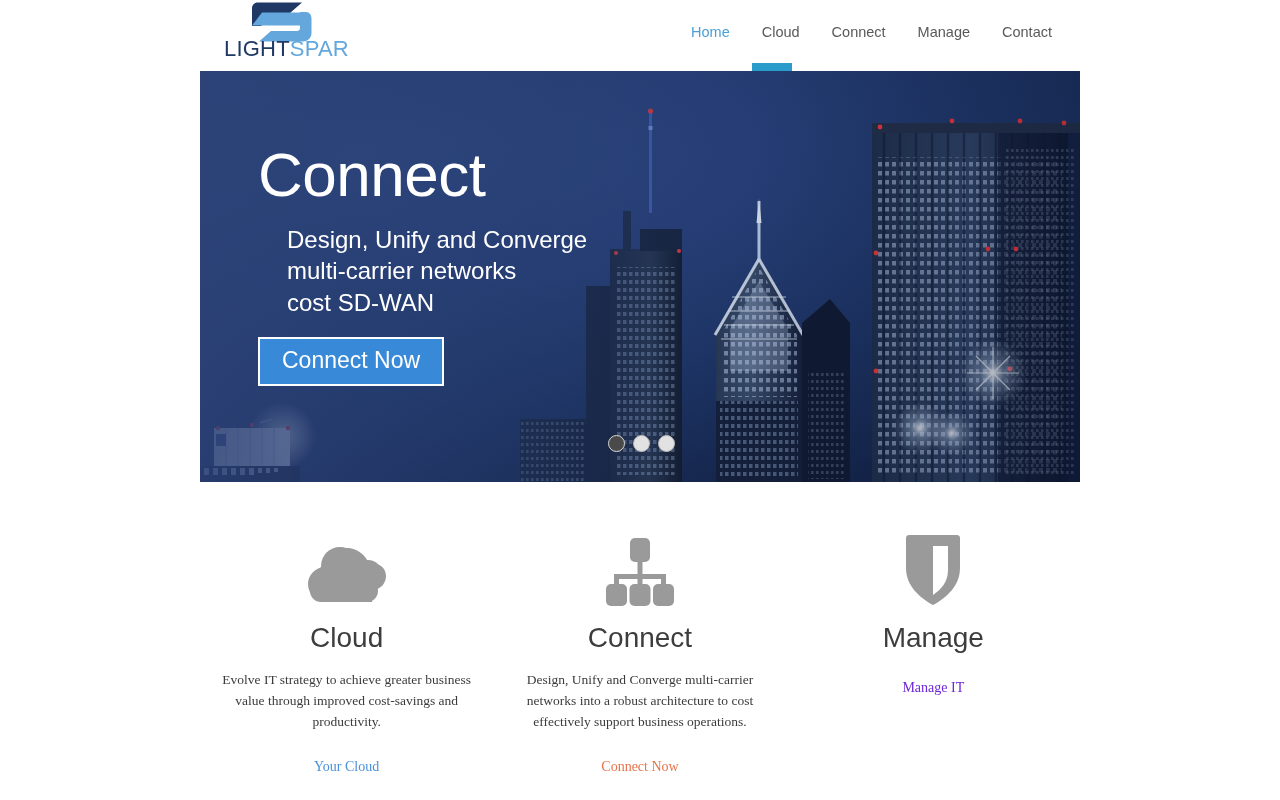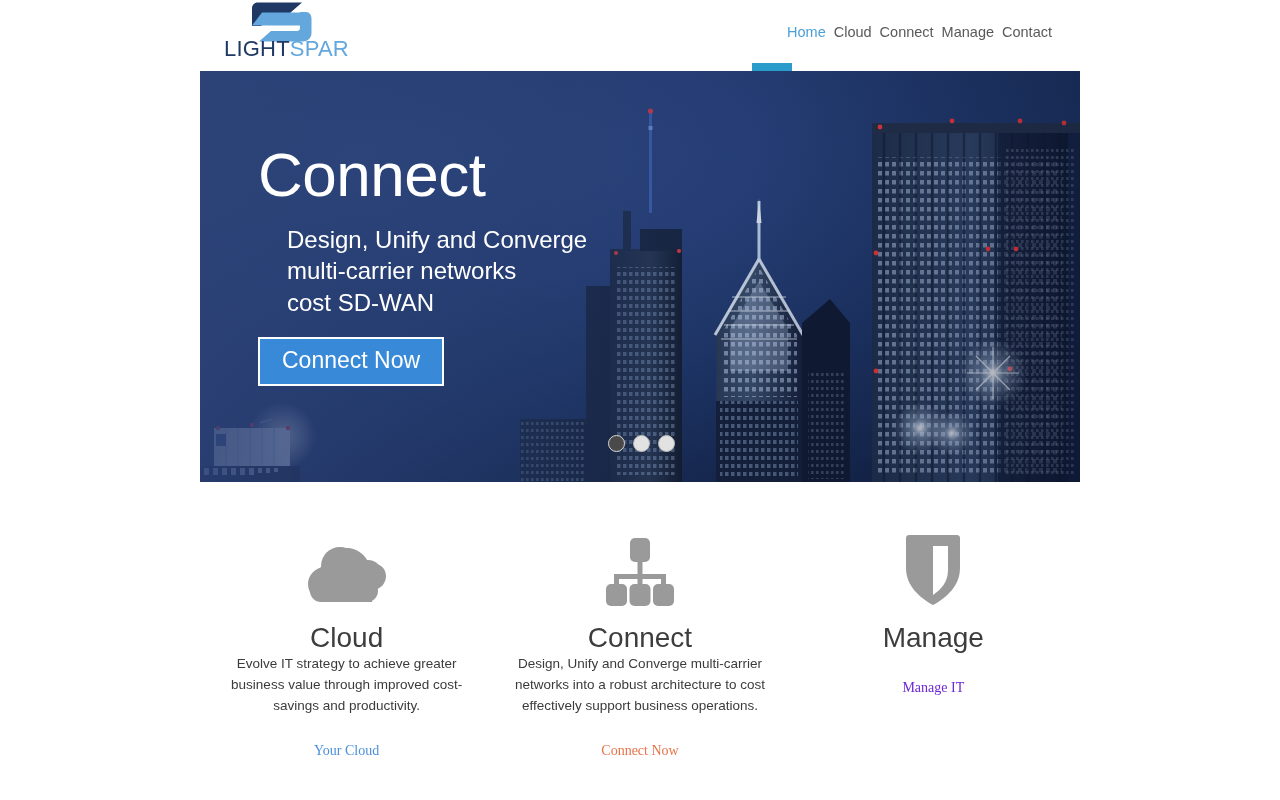--- a/index.html
+++ b/index.html
@@ -55,20 +55,21 @@
     white-space: nowrap;
   }
   .logo-light { color: #1f3864; }
   .logo-spar  { color: #63a7dd; }
 
   .nav {
     position: absolute;
     right: 224px;
     top: 22px;
     display: flex;
+    gap: 24px;
     align-items: center;
   }
   .nav-item {
     font-size: 14.5px;
     color: #595959;
     cursor: pointer;
     padding: 2px 4px;
     white-space: nowrap;
     font-family: "Liberation Sans", sans-serif;
   }
@@ -184,24 +185,25 @@
     justify-content: center;
   }
   .feature-title {
     margin-top: 16px;
     font-size: 28px;
     font-weight: 400;
     color: #3d3d3d;
     font-family: "Liberation Sans", sans-serif;
   }
   .feature-desc {
+    margin-top: 16px;
     font-size: 13.5px;
     line-height: 1.55;
     color: #3b3b3b;
-    font-family: Liberation Sans, sans-serif;
+    font-family: Liberation Serif, serif;
   }
   .feature-link {
     display: inline-block;
     margin-top: 26px;
     font-size: 14px;
     cursor: pointer;
     font-family: Liberation Serif, serif;
   }
 </style>
 </head>

